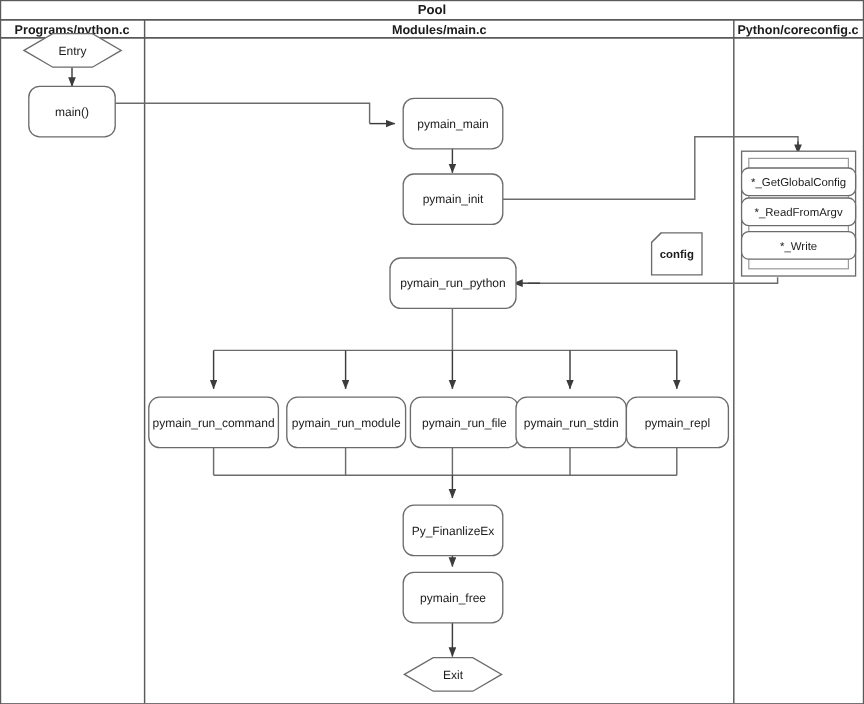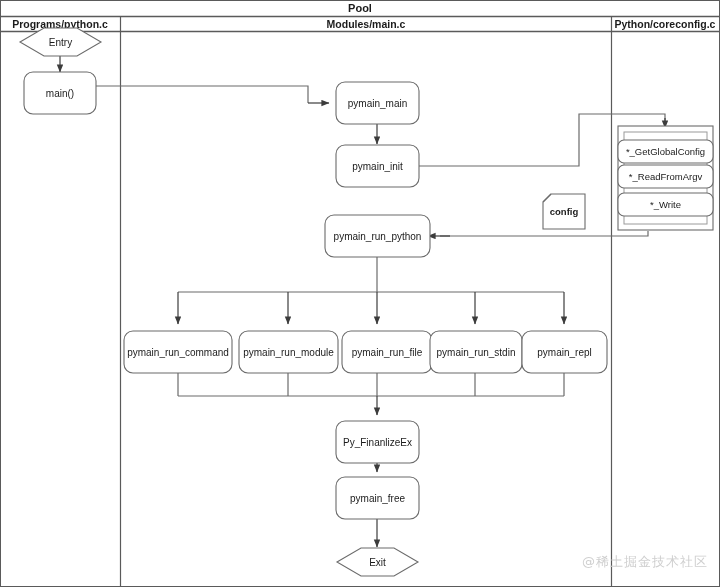--- a/index.html
+++ b/index.html
@@ -159,14 +159,13 @@
       <rect x="336" y="477" width="83" height="42" rx="9" ry="9" fill="#ffffff" stroke="#6b6b6b" stroke-width="1.1"></rect>
       <text class="node-label" x="377.5" y="501.5" text-anchor="middle">pymain_free</text>
     </g>
 
     <g>
       <polygon points="337,562 361,548 394,548 418,562 394,576 361,576" fill="#ffffff" stroke="#6b6b6b" stroke-width="1.1"></polygon>
       <text class="node-label" x="377.5" y="566" text-anchor="middle">Exit</text>
     </g>
   </svg>
 
-  <div class="wm">@稀土掘金技术社区</div>
 </div>
 
 </body></html>

